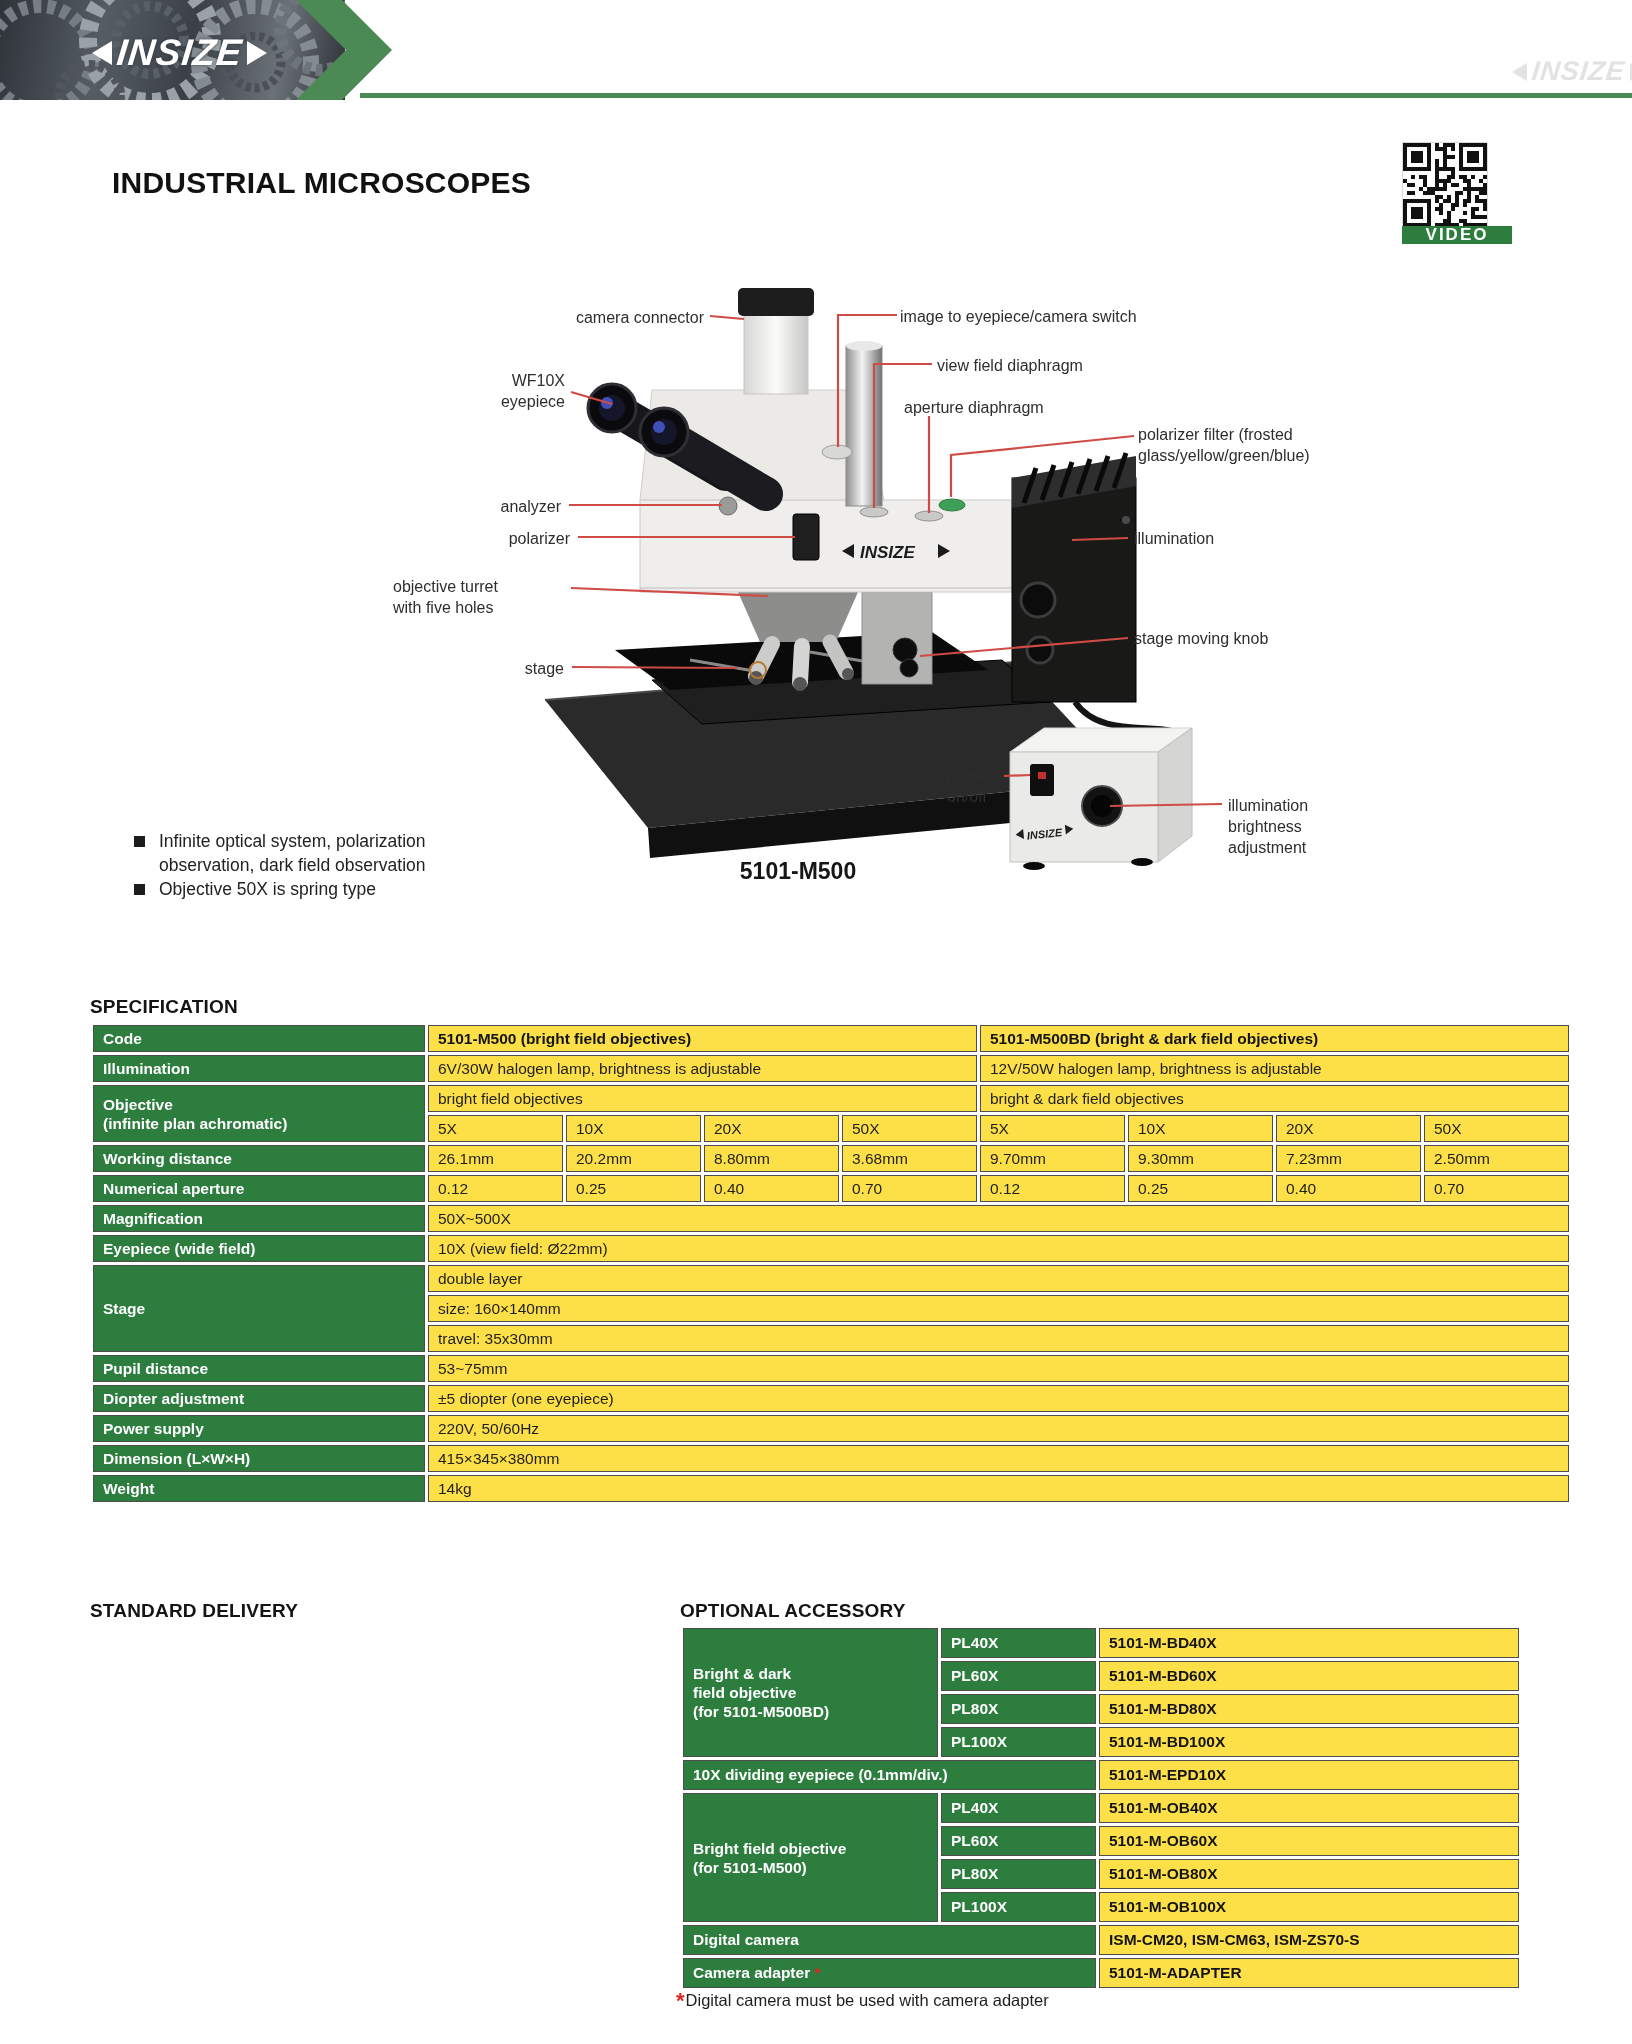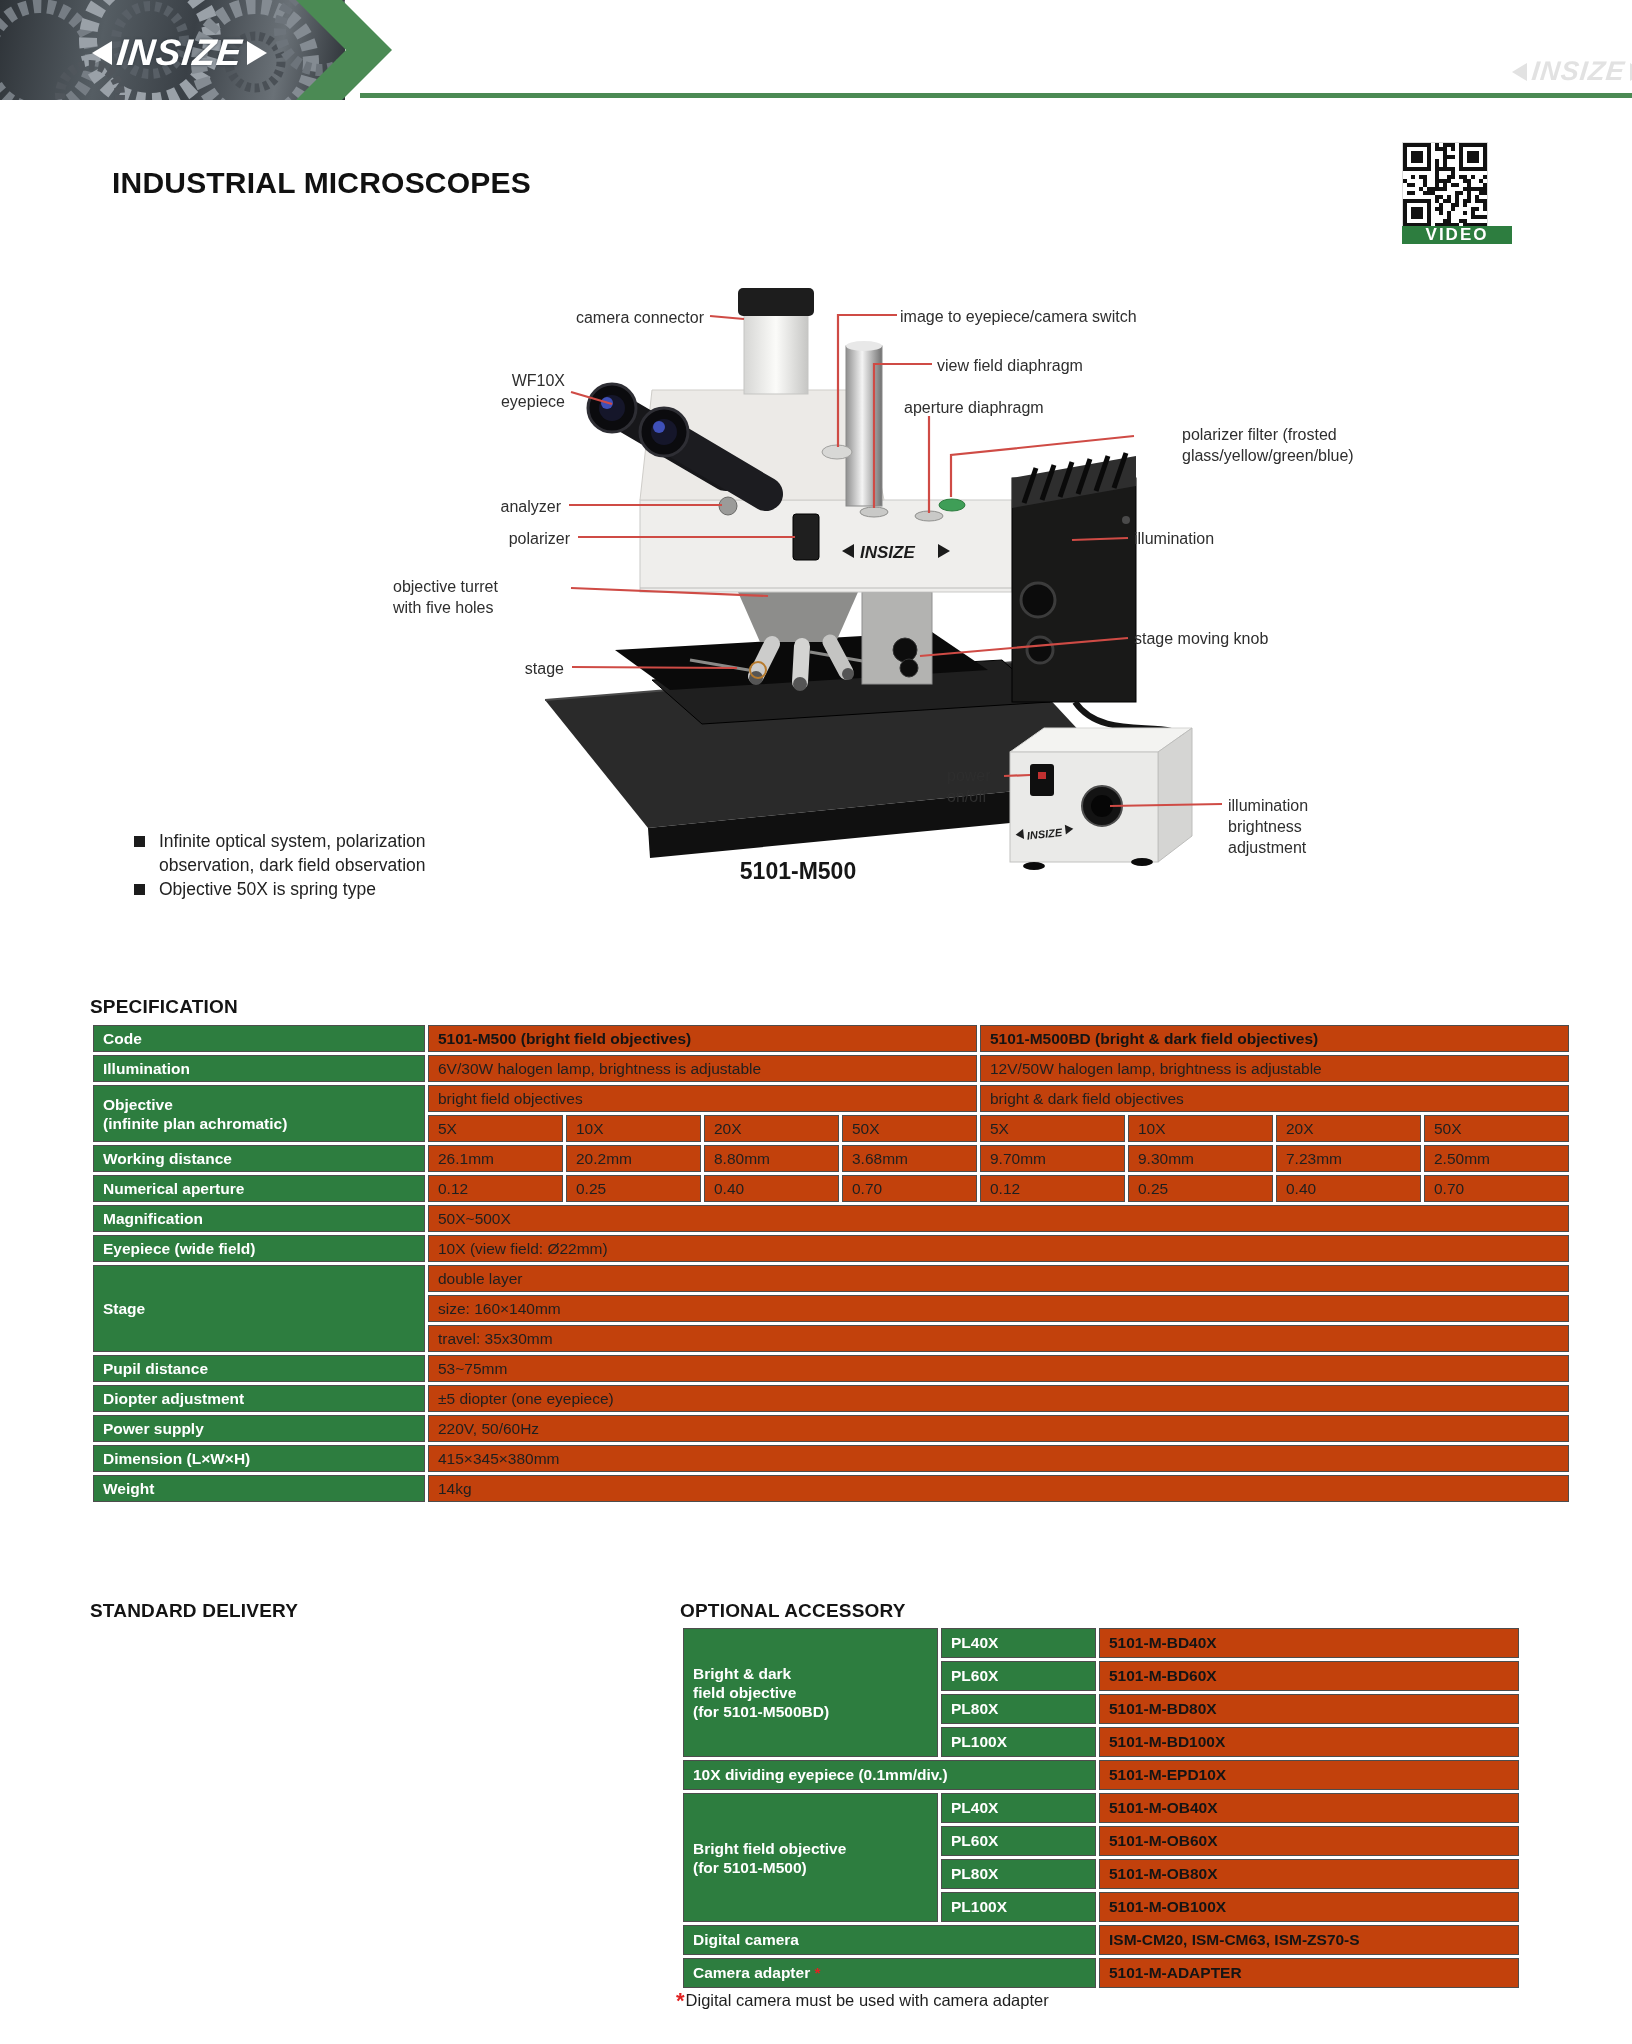--- a/index.html
+++ b/index.html
@@ -38,42 +38,42 @@
   .co-camera{left:544px;top:307px;width:160px;}
   .co-wf10x{left:425px;top:370px;width:140px;}
   .co-analyzer{left:431px;top:496px;width:130px;}
   .co-polarizer{left:440px;top:528px;width:130px;}
   .co-turret{left:393px;top:576px;width:172px;}
   .co-stage{left:454px;top:658px;width:110px;}
   .co-power{left:947px;top:765px;width:70px;}
   .co-switch{left:900px;top:306px;width:290px;}
   .co-viewfield{left:937px;top:355px;width:190px;}
   .co-aperture{left:904px;top:397px;width:180px;}
-  .co-polfilter{left:1138px;top:424px;width:200px;margin-left:44px;}
+  .co-polfilter{left:1138px;top:424px;width:200px;}
   .co-illum{left:1134px;top:528px;width:120px;}
   .co-stageknob{left:1134px;top:628px;width:170px;}
   .co-bright{left:1228px;top:795px;width:130px;}
   .fig-caption{position:absolute;left:698px;top:858px;width:200px;text-align:center;
      font-size:23px;font-weight:bold;color:#161616;}
 
   
   .features{position:absolute;left:116px;top:814px;width:400px;margin:16px;padding:0;list-style:none;}
   .features li{position:relative;padding-left:27px;font-size:17.5px;line-height:23.5px;color:#222;white-space:pre-line;margin-bottom:1px;}
   .features li::before{content:"";position:absolute;left:2px;top:6px;width:11px;height:11px;background:#1c1c1c;}
 
   
   .sec-h{position:absolute;font-size:19px;font-weight:bold;color:#141414;letter-spacing:0.2px;}
   .sec-h-spec{left:90px;top:996px;}
   .sec-h-std{left:90px;top:1600px;}
   .sec-h-opt{left:680px;top:1600px;}
 
   table.grid{position:absolute;border-collapse:separate;border-spacing:3px;table-layout:fixed;}
   table.grid td{border:1px solid #4d4d4d;padding:0 9px;font-size:15.5px;vertical-align:middle;overflow:hidden;}
   td.lbl{background:#2d7d3f;color:#ffffff;font-weight:bold;border-color:#24632f;}
-  td.val{background:#c2410c;color:#1f1f1f;}
+  td.val{background:#fde047;color:#1f1f1f;}
   td.b{font-weight:bold;color:#141414;}
   .spec-table{left:90px;top:1022px;width:1452px;}
   .spec-table tr{height:27px;}
   .std-table{left:90px;top:1625px;width:470px;}
   .std-table tr{height:30px;}
   .opt-table{left:680px;top:1625px;width:830px;}
   .opt-table tr{height:30px;}
   td.pre{white-space:pre-line;line-height:19px;}
   .ast{color:#e02222;font-weight:bold;}
 

